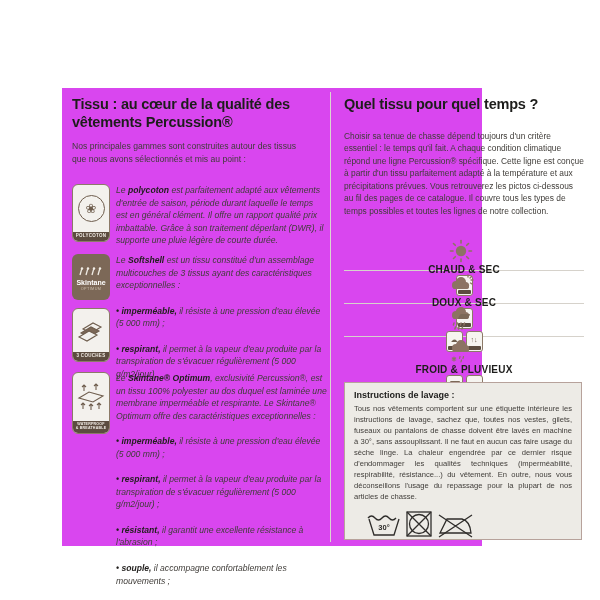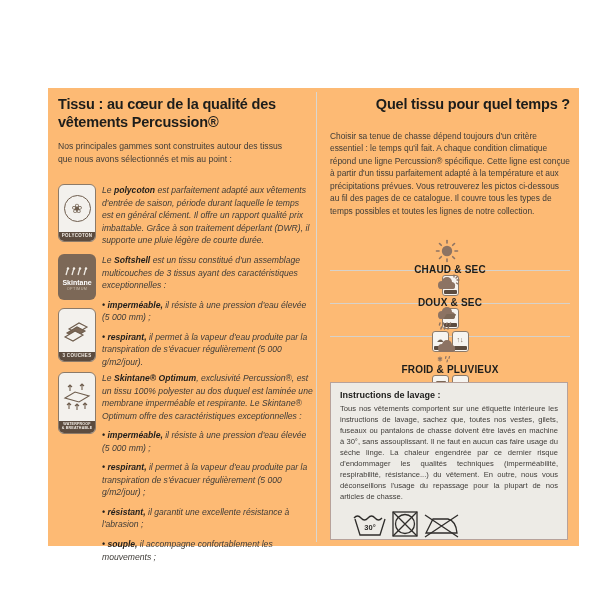--- a/index.html
+++ b/index.html
@@ -2,33 +2,33 @@
 <html><head>
 <meta charset="utf-8">
 <style>
   html,body{margin:0;padding:0;}
   body{
     width:600px;height:600px;background:#ffffff;position:relative;overflow:hidden;
     font-family:"Liberation Sans", sans-serif;color:#3f3c38;
     -webkit-font-smoothing:antialiased;
   }
   .sheet{
-    position:absolute;left:48px;top:88px;width:531px;height:458px;
-    background:#fdba74;
+    position:absolute;left:62px;top:88px;width:420px;height:458px;
+    background:#d946ef;
   }
   .v-divider{position:absolute;left:268px;top:4px;bottom:4px;width:1px;background:#dad6d0;}
 
   
   .l-title{position:absolute;left:10px;top:8px;width:225px;
     font-size:14.5px;font-weight:bold;line-height:1.22;letter-spacing:-0.2px;color:#1d1d1b;}
   .l-intro{position:absolute;left:10px;top:52px;width:238px;
     font-size:8.6px;line-height:1.5;color:#3f3c38;}
   .txt{font-size:8.6px;line-height:1.46;color:#3f3c38;font-style:italic;}
   .txt .b{font-weight:bold;color:#201e1c;}
-  .bullets div{margin-top:7px;}
+  .bullets div{margin-top:13px;}
   .t-poly{position:absolute;left:54px;top:96px;width:210px;}
   .t-soft{position:absolute;left:54px;top:166px;width:210px;}
   .t-skin{position:absolute;left:54px;top:284px;width:212px;}
 
   
   .badge{position:absolute;left:10px;width:38px;box-sizing:border-box;}
   .badge-frame{border:1.5px solid #8c7a68;border-radius:6px;background:#f3f1ed;
     box-sizing:border-box;width:38px;display:flex;flex-direction:column;align-items:center;overflow:hidden;}
   .badge-art{flex:1;display:flex;align-items:center;justify-content:center;width:100%;}
   .badge-banner{width:100%;background:#5c4c3f;color:#f1ece5;text-align:center;
@@ -44,21 +44,21 @@
   .skin-sub{color:#cbbfae;font-size:3.8px;letter-spacing:0.4px;margin-top:1px;}
   .b-couches{top:220px;}
   .b-couches .badge-frame{height:54px;}
   .b-membrane{top:284px;}
   .b-membrane .badge-frame{height:62px;}
   .banner-2l{font-size:3.6px;letter-spacing:0.2px;}
 
   
   .r-col{position:absolute;left:282px;top:0;width:240px;height:458px;}
   .r-title{position:absolute;left:0;top:8px;width:240px;
-    font-size:14.5px;font-weight:bold;letter-spacing:-0.2px;color:#1d1d1b;text-align:right;}
+    font-size:14.5px;font-weight:bold;letter-spacing:-0.2px;color:#1d1d1b;}
   .r-intro{position:absolute;left:0;top:42px;width:240px;
     font-size:8.4px;line-height:1.48;color:#3f3c38;}
   .weather{position:absolute;left:0;top:150px;width:240px;}
   .w-row{display:flex;align-items:center;height:32px;border-bottom:1px solid #d6d2cb;flex-direction:column;}
   .w-row:last-child{border-bottom:none;}
   .w-icon{width:32px;flex:none;display:flex;align-items:center;justify-content:flex-start;}
   .w-label{flex:1;font-size:10px;font-weight:bold;color:#1d1d1b;letter-spacing:0.2px;}
   .w-badges{display:flex;gap:3px;}
   .mini-badge{width:17px;height:21px;border:1px solid #8c7a68;border-radius:3px;background:#f6f4f0;
     display:flex;flex-direction:column;align-items:center;justify-content:space-between;box-sizing:border-box;padding:1.5px 1px 1px;}

